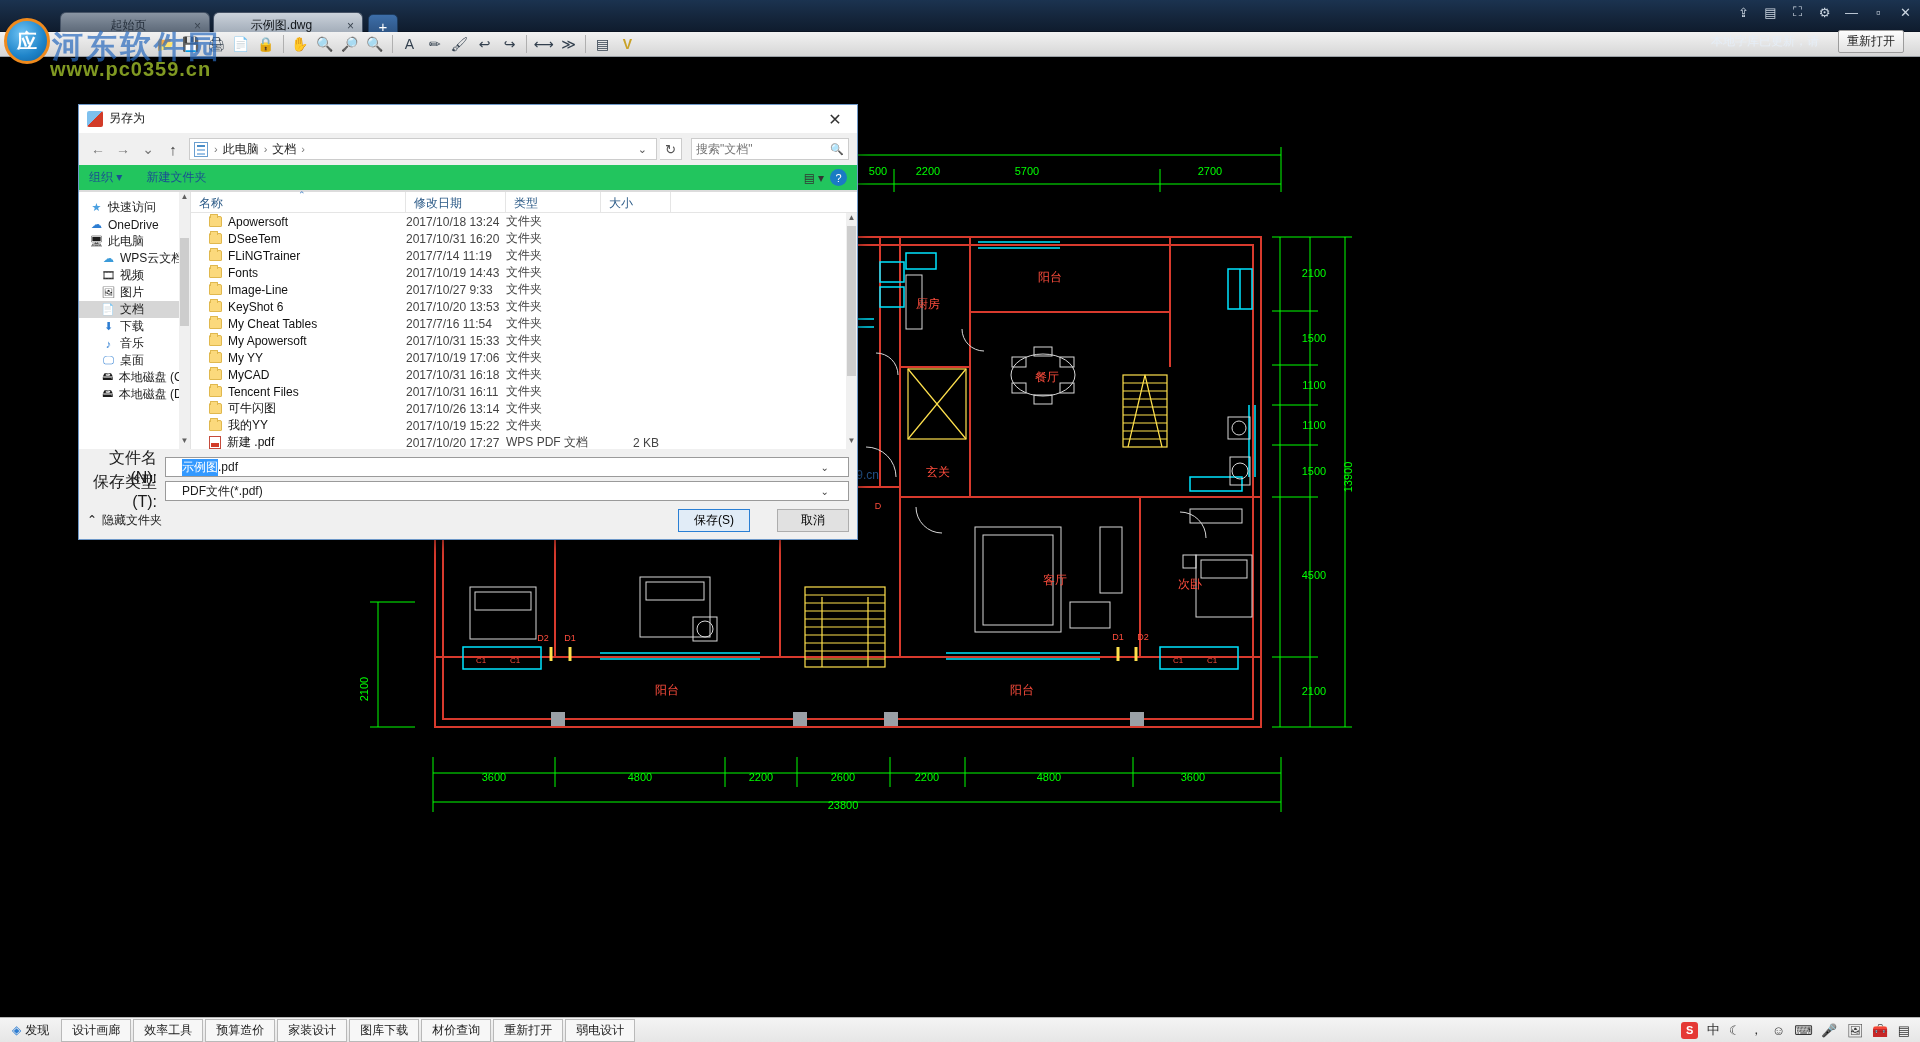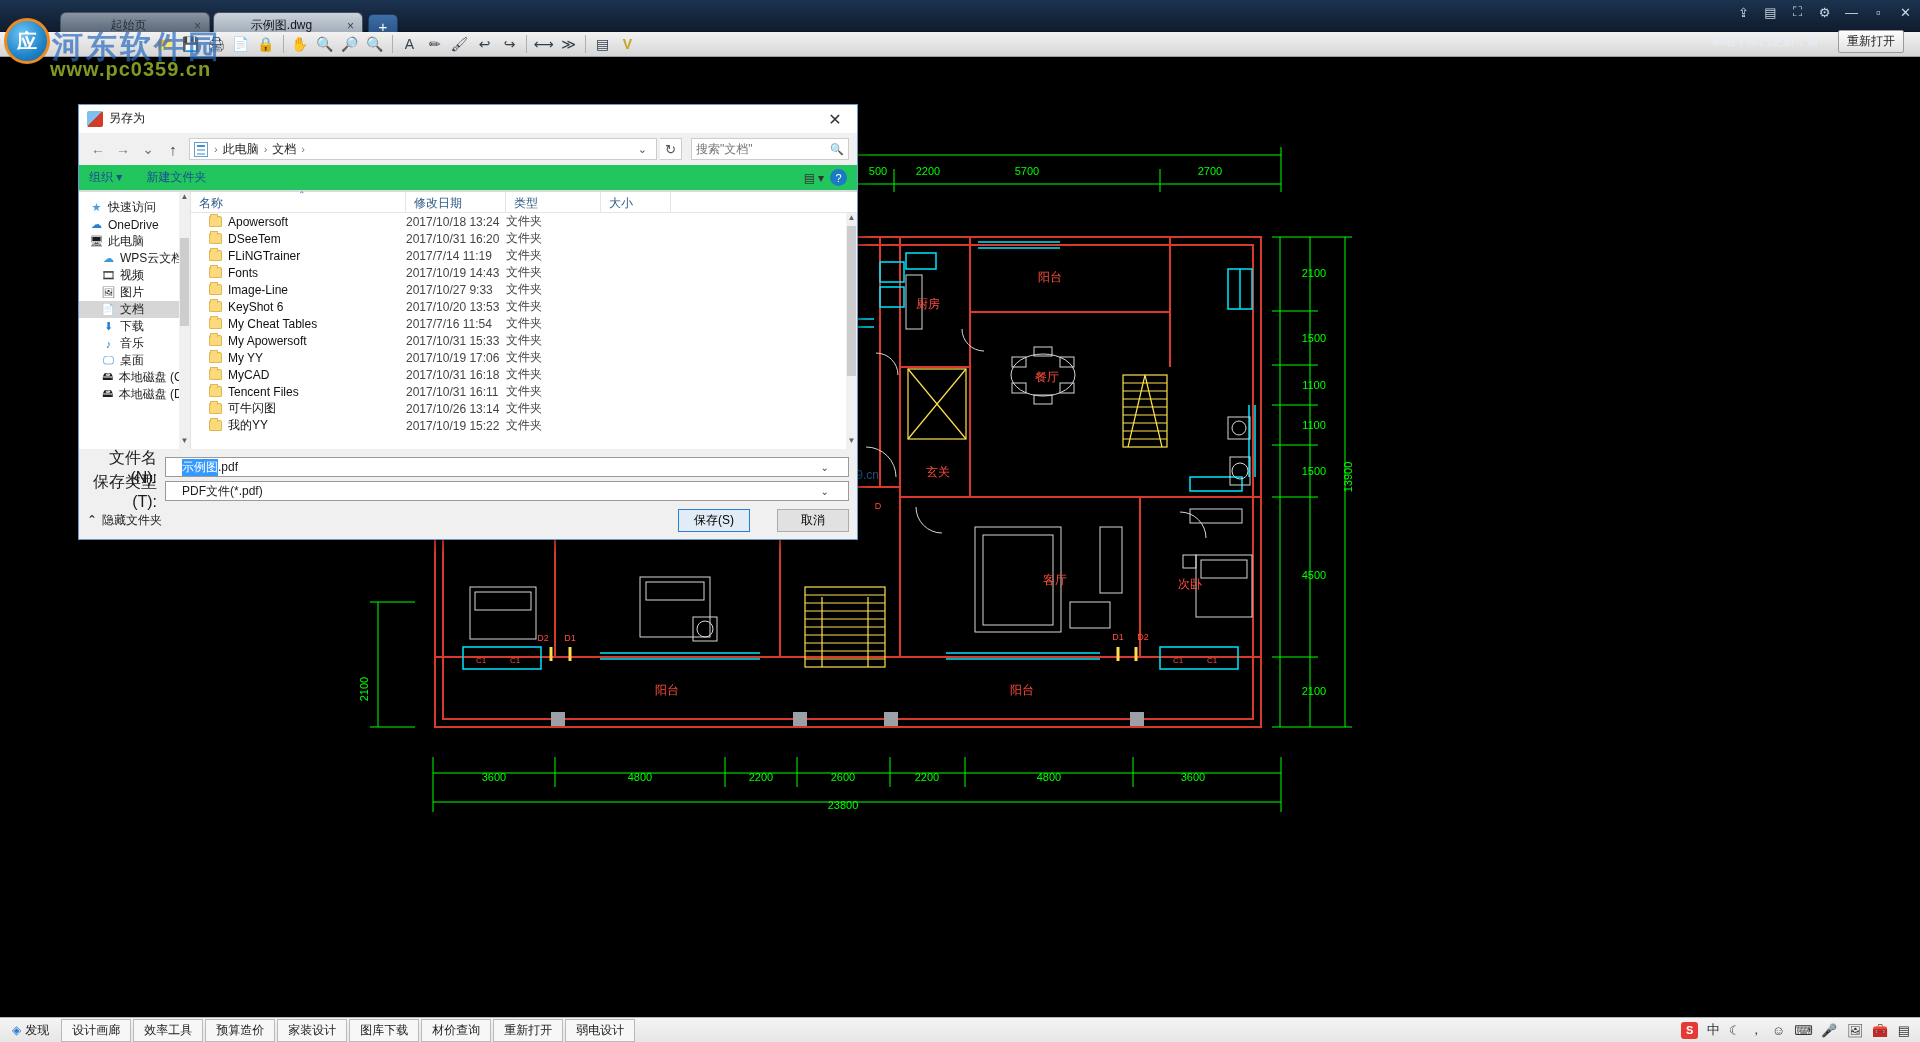--- a/index.html
+++ b/index.html
@@ -697,20 +697,29 @@
             <span class="c4"></span>
           </div>
         <div class="row">
             <span class="c1">
               <span class="fold"></span>
               <span>我的YY</span>
             </span>
             <span class="c2">2017/10/19 15:22</span>
             <span class="c3">文件夹</span>
             <span class="c4"></span>
+          </div>
+        <div class="row">
+            <span class="c1">
+              <span class="pdfic"></span>
+              <span>新建 .pdf</span>
+            </span>
+            <span class="c2">2017/10/20 17:27</span>
+            <span class="c3">WPS PDF 文档</span>
+            <span class="c4">2 KB</span>
           </div>
       </div>
 
       <div class="listscroll">
         <div class="ar t">▲</div>
         <div class="thumb" style="top:13px"></div>
         <div class="ar b">▼</div>
       </div>
     </div>
   </div>

